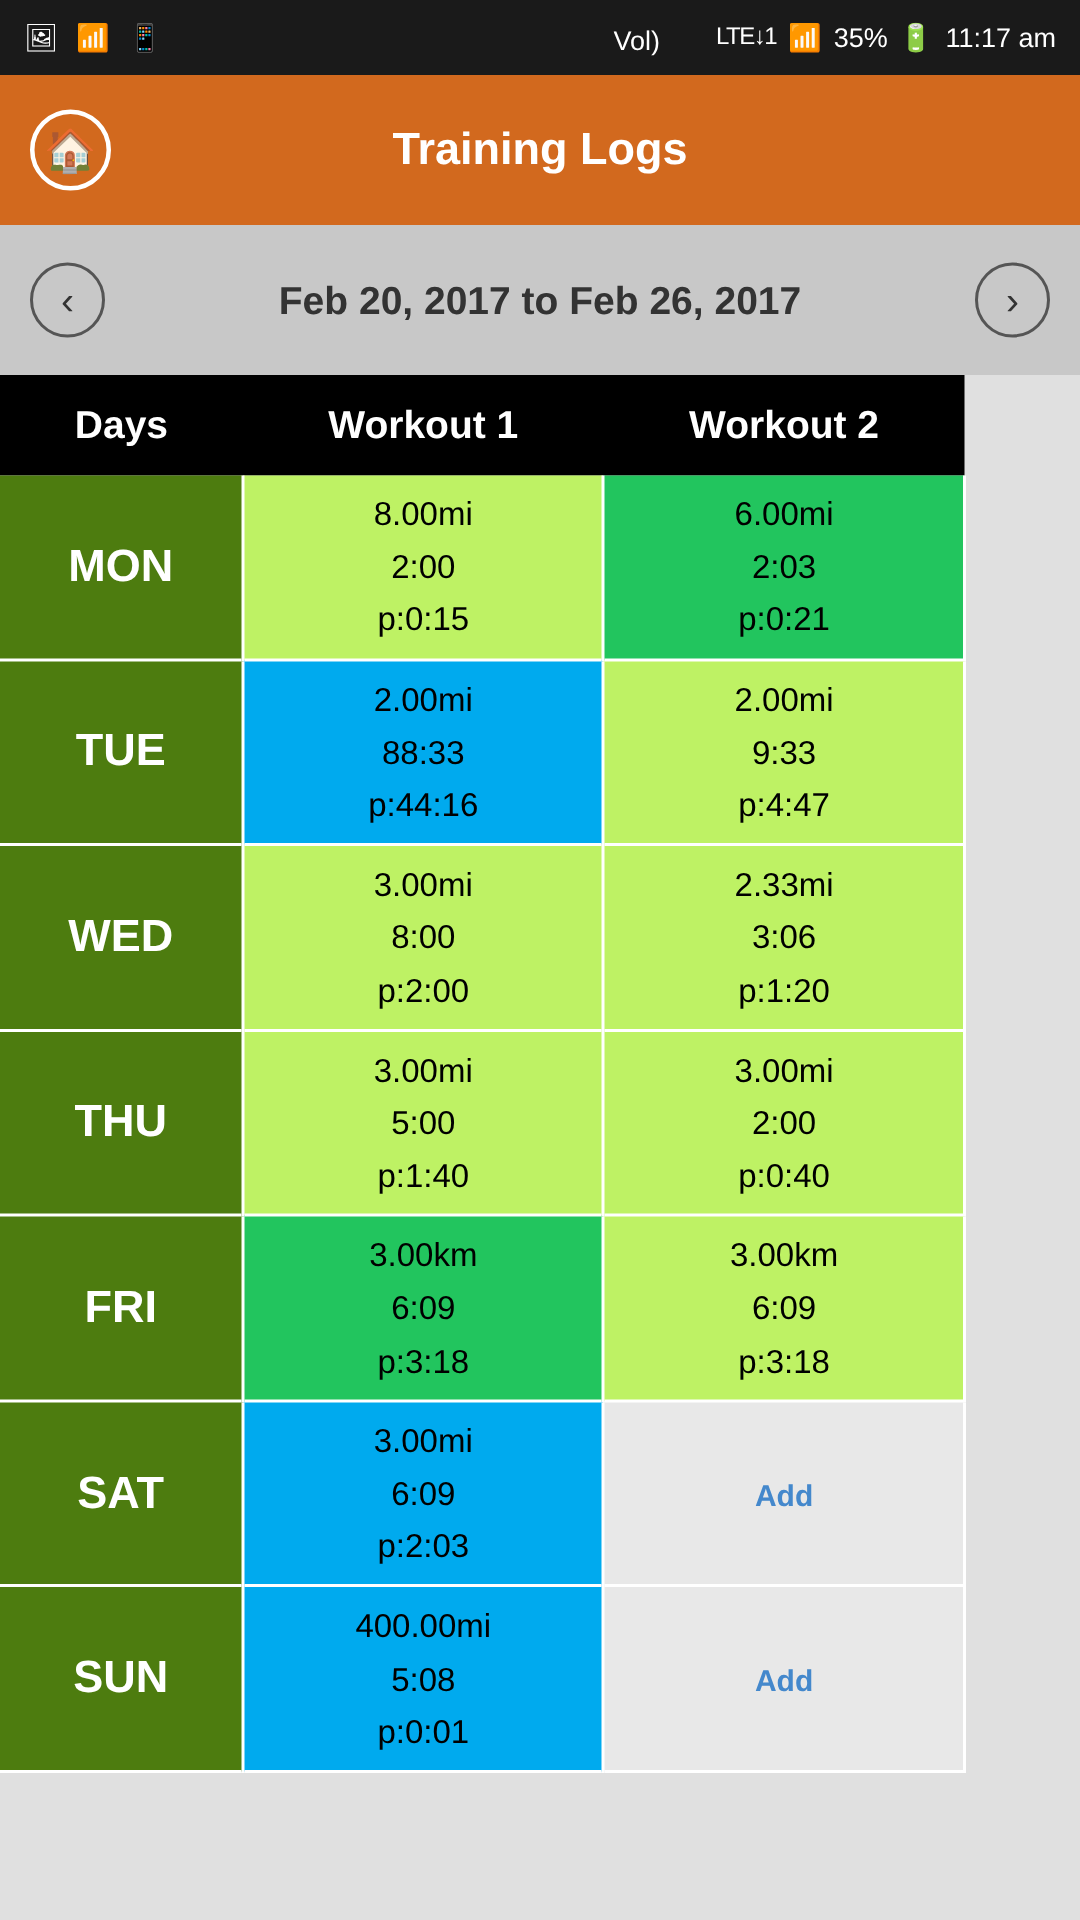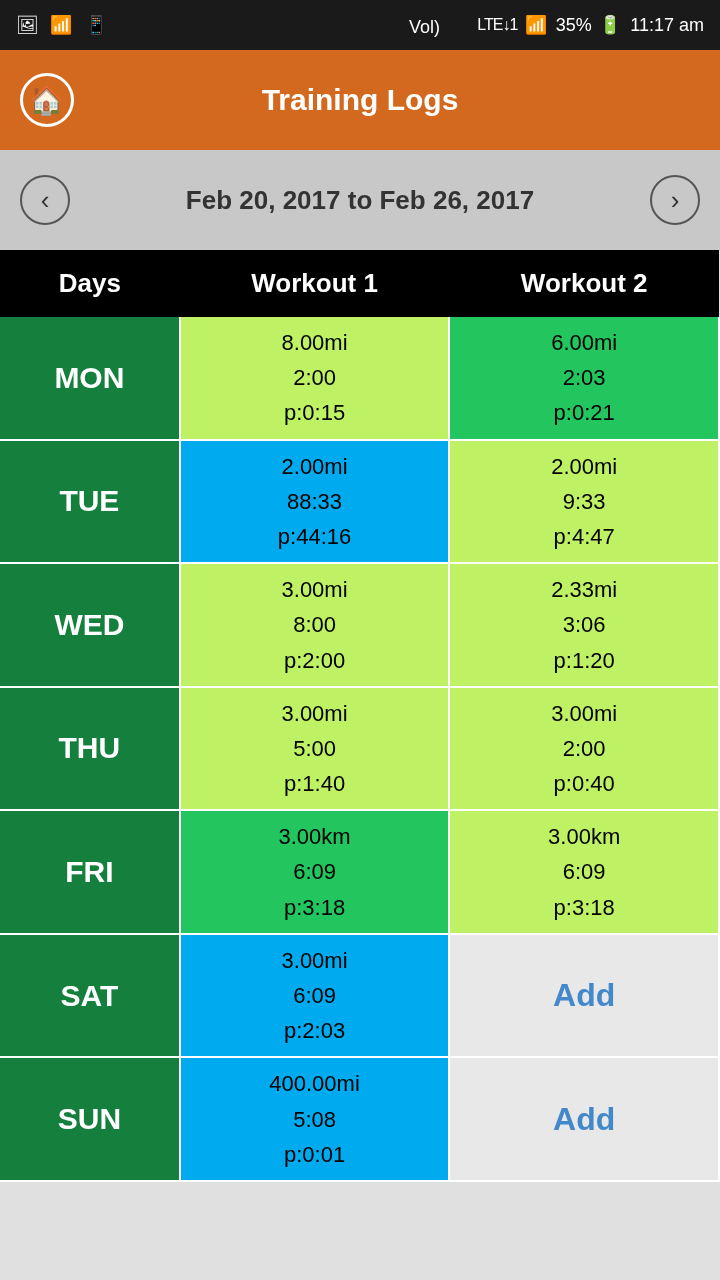--- a/index.html
+++ b/index.html
@@ -92,21 +92,21 @@
       cursor: pointer;
     }
     .date-range {
       font-size: 26px;
       color: #333;
       font-weight: bold;
     }
 
     
     .training-table {
-      width: 720px;
+      width: 644px;
       border-collapse: collapse;
     }
     .training-table thead tr {
       background: #000;
       color: white;
     }
     .training-table thead th {
       font-size: 26px;
       font-weight: bold;
       padding: 18px 10px;
@@ -119,21 +119,21 @@
       width: 270px;
     }
     .training-table thead th:nth-child(3) {
       width: 270px;
     }
 
     .training-table tbody tr {
       border-bottom: 2px solid white;
     }
     .day-cell {
-      background: #15803d;
+      background: #4d7c0f;
       color: white;
       text-align: center;
       font-size: 30px;
       font-weight: bold;
       width: 180px;
       padding: 10px;
       border-right: 2px solid white;
       vertical-align: middle;
     }
     .workout-cell {
@@ -144,21 +144,21 @@
       line-height: 1.6;
       border-right: 2px solid white;
     }
     .bg-yellow { background: #bef264; color: #000; }
     .bg-green  { background: #22c55e; color: #000; }
     .bg-blue   { background: #00aaee; color: #000; }
     .bg-light  { background: #e8e8e8; color: #4488cc; font-size: 26px; font-weight: bold; }
 
     .add-link {
       color: #4488cc;
-      font-size: 32px;
+      font-size: 20px;
       font-weight: bold;
     }
 
     .rest-area {
       width: 720px;
       background: #e0e0e0;
       height: 320px;
     }
   </style>
 </head>

